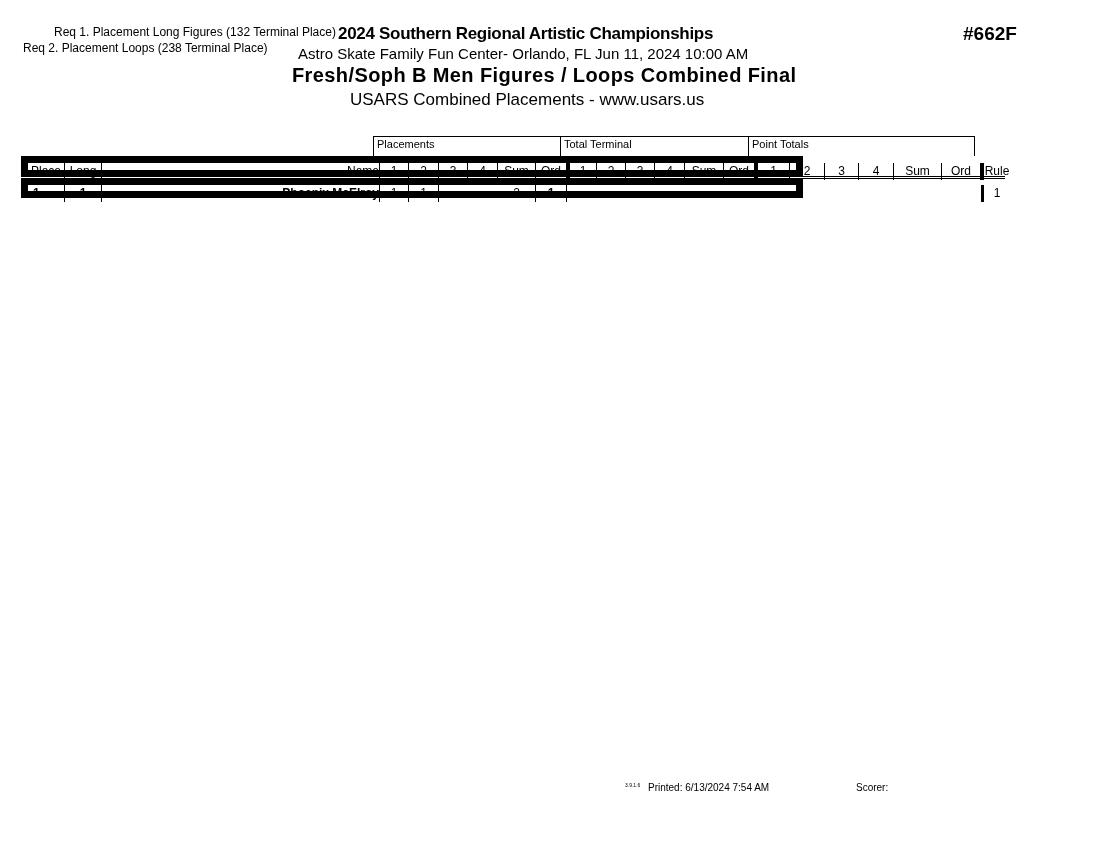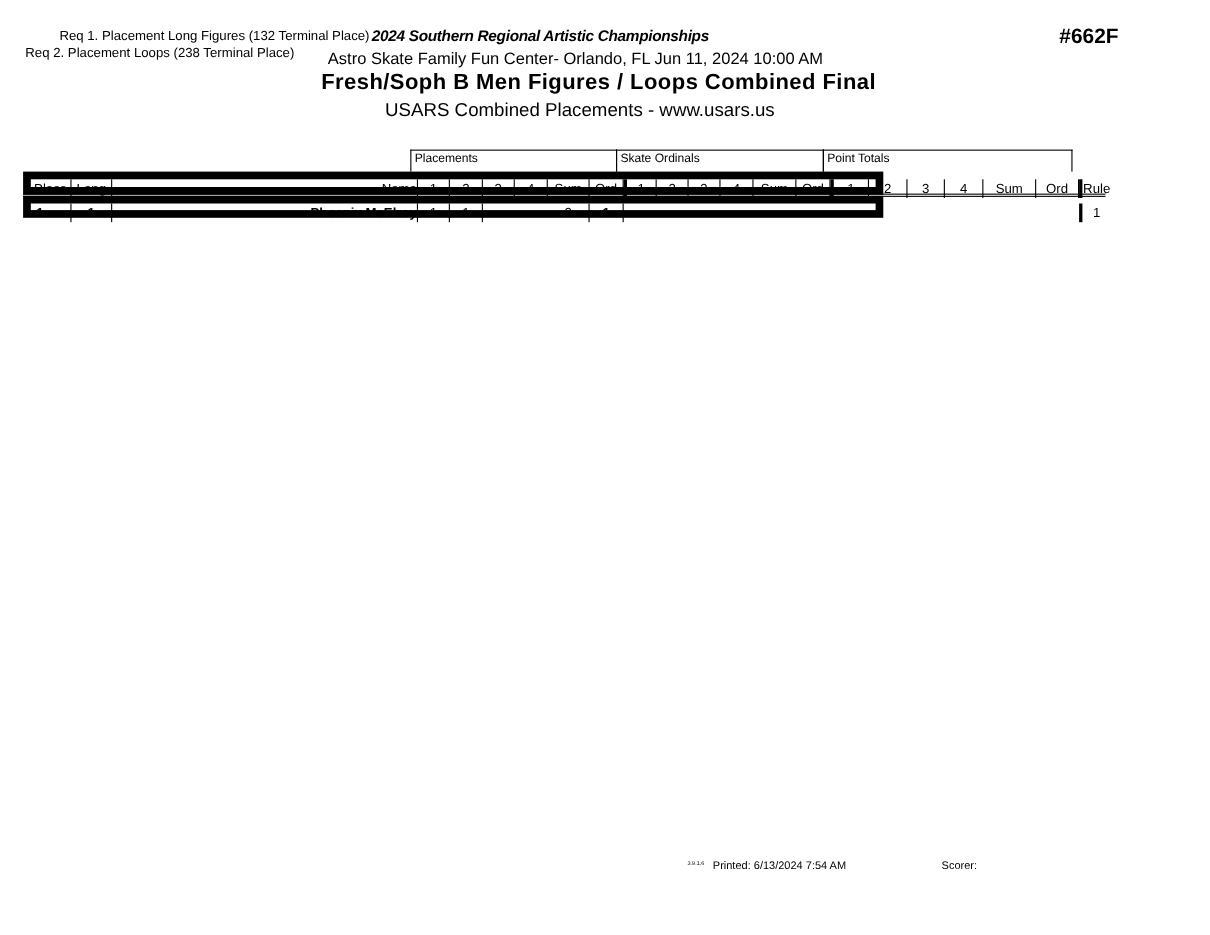--- a/index.html
+++ b/index.html
@@ -1,19 +1,19 @@
 <!DOCTYPE html>
 <html><head>
 <meta charset="utf-8">
 <style>
   html, body { margin:0; padding:0; background:#fff; }
   body { width:1100px; height:850px; position:relative; overflow:hidden; font-family:"Liberation Sans", sans-serif; color:#000; }
   .abs { position:absolute; white-space:nowrap; }
   .req { font-size:12px; line-height:15px; }
-  .t1 { font-size:14px; font-weight:bold; letter-spacing:-0.3px;font-style:italic; }
+  .t1 { font-size:17px; font-weight:bold; letter-spacing:-0.3px; }
   .t2 { font-size:15px; }
   .t3 { font-size:20px; font-weight:bold; letter-spacing:0.4px; }
   .t4 { font-size:17px; }
   .code { font-size:19px; font-weight:bold; }
   .grp { position:absolute; border:1px solid #000; border-bottom:none; font-size:11px; padding:0 0 0 3px; box-sizing:border-box; height:20px; line-height:14px; }
   .cell { position:absolute; box-sizing:border-box; font-size:12px; text-align:center; line-height:17px; border-right:1px solid #000; }
   .row { position:absolute; left:21px; width:782px; box-sizing:border-box; border:7px solid #000000; }
   .hdr { top:156px; height:21px; }
   .dat { top:178px; height:20px; }
   .dbl { position:absolute; left:21px; width:984px; top:176px; height:3px; border-top:1px solid #000; border-bottom:1px solid #000; box-sizing:border-box; }
@@ -29,21 +29,21 @@
 <div class="abs req" style="left:12px;top:25px;margin-left:42px;">Req  1.  Placement Long Figures (132 Terminal Place)</div>
 <div class="abs req" style="left:23px;top:41px;">Req  2.  Placement Loops (238 Terminal Place)</div>
 
 <div class="abs t1" style="left:338px;top:24px;">2024 Southern Regional Artistic Championships</div>
 <div class="abs t2" style="left:298px;top:45px;">Astro Skate Family Fun Center- Orlando, FL  Jun 11, 2024  10:00 AM</div>
 <div class="abs t3" style="left:292px;top:64px;">Fresh/Soph B Men Figures / Loops Combined Final</div>
 <div class="abs t4" style="left:350px;top:90px;">USARS Combined Placements - www.usars.us</div>
 <div class="abs code" style="left:963px;top:23px;">#662F</div>
 
 <div class="grp" style="left:373px;top:136px;width:188px;">Placements</div>
-<div class="grp" style="left:560px;top:136px;width:189px;">Skate Ordinals</div>
+<div class="grp" style="left:560px;top:136px;width:189px;">Total Terminal</div>
 <div class="grp" style="left:748px;top:136px;width:227px;">Point Totals</div>
 
 <div class="row hdr">
   <div class="cell" style="left:0;width:37px;">Place</div>
   <div class="cell" style="left:37px;width:37px;">Long</div>
   <div class="cell left" style="left:74px;width:278px;">Name</div>
   <div class="cell" style="left:352px;width:29px;">1</div>
   <div class="cell" style="left:381px;width:30px;">2</div>
   <div class="cell" style="left:411px;width:29px;">3</div>
   <div class="cell" style="left:440px;width:30px;">4</div>

